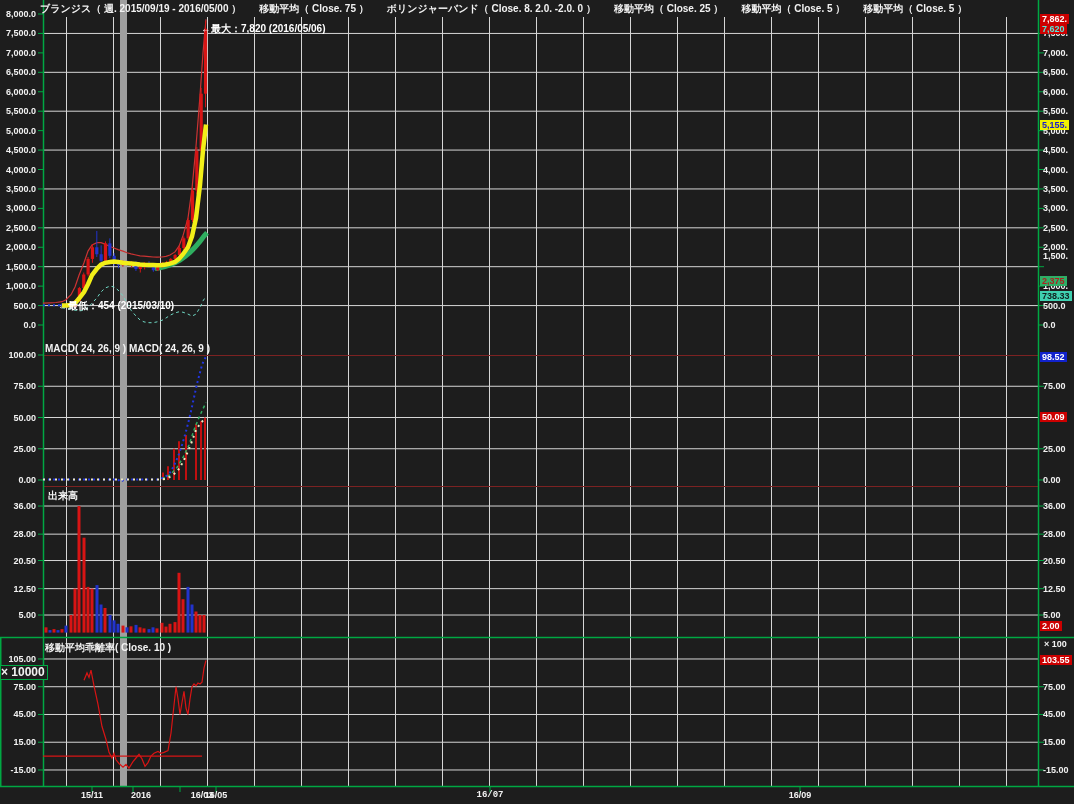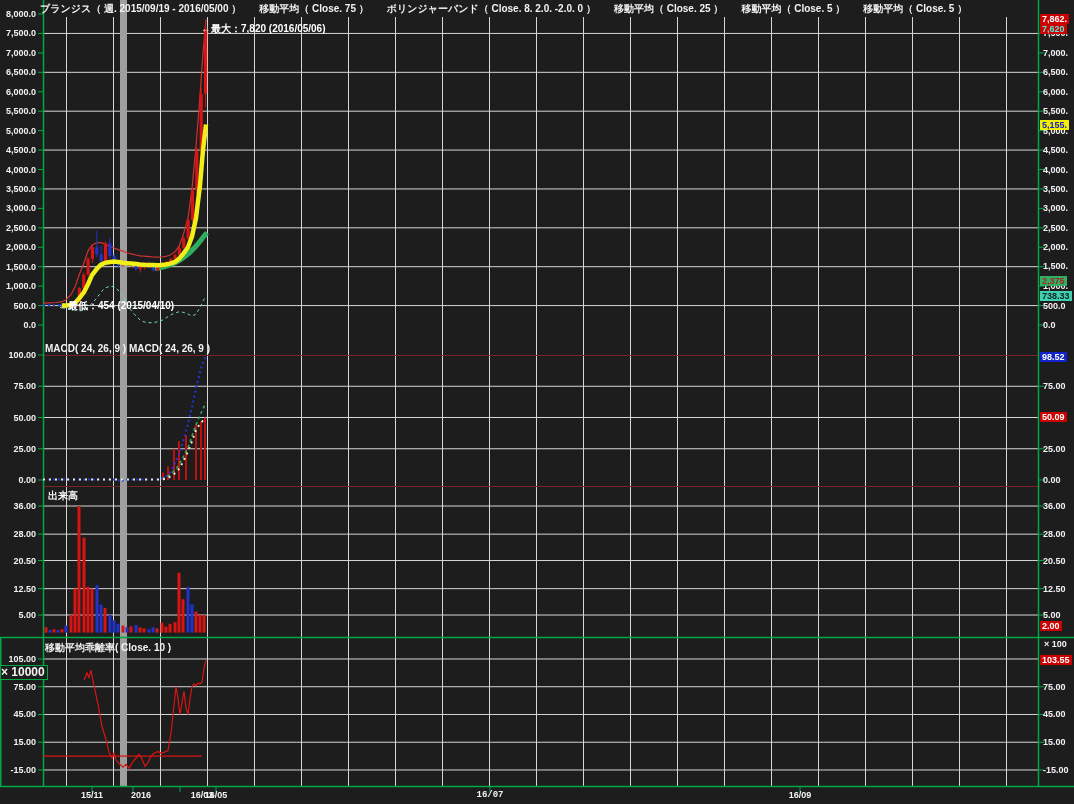--- a/index.html
+++ b/index.html
@@ -300,31 +300,31 @@
       <div class="albl" style="left: 1043px; top: 67.3125px;">6,500.</div>
       <div class="albl" style="left: 1043px; top: 86.75px;">6,000.</div>
       <div class="albl" style="left: 1043px; top: 106.188px;">5,500.</div>
       <div class="albl" style="left: 1043px; top: 125.625px;">5,000.</div>
       <div class="albl" style="left: 1043px; top: 145.062px;">4,500.</div>
       <div class="albl" style="left: 1043px; top: 164.5px;">4,000.</div>
       <div class="albl" style="left: 1043px; top: 183.938px;">3,500.</div>
       <div class="albl" style="left: 1043px; top: 203.375px;">3,000.</div>
       <div class="albl" style="left: 1043px; top: 222.812px;">2,500.</div>
       <div class="albl" style="left: 1043px; top: 242.25px;">2,000.</div>
-      <div class="albl" style="left: 1043px; top: 261px;">1,500.</div>
+      <div class="albl" style="left: 1043px; top: 251px;">1,500.</div>
       <div class="albl" style="left: 1043px; top: 281.125px;">1,000.</div>
       <div class="albl" style="left: 1043px; top: 300.562px;">500.0</div>
       <div class="albl" style="left: 1043px; top: 320px;">0.0</div>
       <div class="badge" style="left: 1040px; top: 14.3648px; background: rgb(204, 0, 0); color: rgb(255, 255, 255);">7,862.</div>
       <div class="badge" style="left: 1040px; top: 23.7725px; background: rgb(204, 0, 0); color: rgb(85, 232, 216);">7,620</div>
       <div class="badge" style="left: 1040px; top: 119.599px; background: rgb(242, 242, 0); color: rgb(26, 26, 204);">5,155.</div>
       <div class="badge" style="left: 1040px; top: 227.672px; background: rgb(47, 174, 102); color: rgb(170, 34, 34); margin-top: 48px;">2,375</div>
       <div class="badge" style="left: 1040px; top: 291.297px; background: rgb(63, 208, 176); color: rgb(16, 32, 32);">738.33</div>
       <div class="annot" style="left: 201px; top: 22px;">←最大：7,820 (2016/05/06)</div>
-      <div class="annot" style="left: 58px; top: 299px;">←最低：454 (2015/04/10)</div>
+      <div class="annot" style="left: 58px; top: 299px;">←最低：454 (2015/03/10)</div>
       <div class="albl" style="right: 1038px; top: 350px;">100.00</div>
       <div class="albl" style="right: 1038px; top: 381.25px;">75.00</div>
       <div class="albl" style="right: 1038px; top: 412.5px;">50.00</div>
       <div class="albl" style="right: 1038px; top: 443.75px;">25.00</div>
       <div class="albl" style="right: 1038px; top: 475px;">0.00</div>
       <div class="albl" style="left: 1043px; top: 381.25px;">75.00</div>
       <div class="albl" style="left: 1043px; top: 443.75px;">25.00</div>
       <div class="albl" style="left: 1043px; top: 475px;">0.00</div>
       <div class="badge" style="left: 1040px; top: 351.85px; background: rgb(17, 34, 204); color: rgb(255, 255, 255);">98.52</div>
       <div class="badge" style="left: 1040px; top: 412.387px; background: rgb(204, 0, 0); color: rgb(255, 255, 255);">50.09</div>

